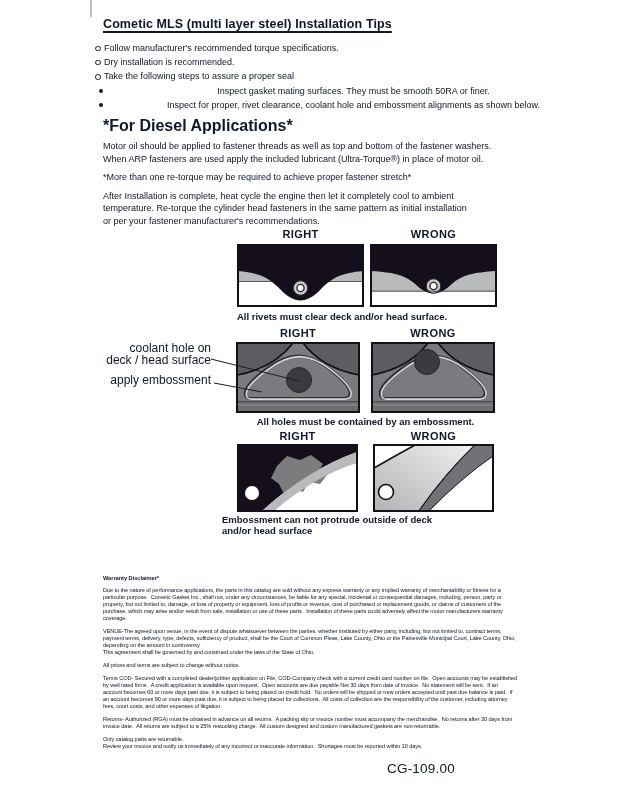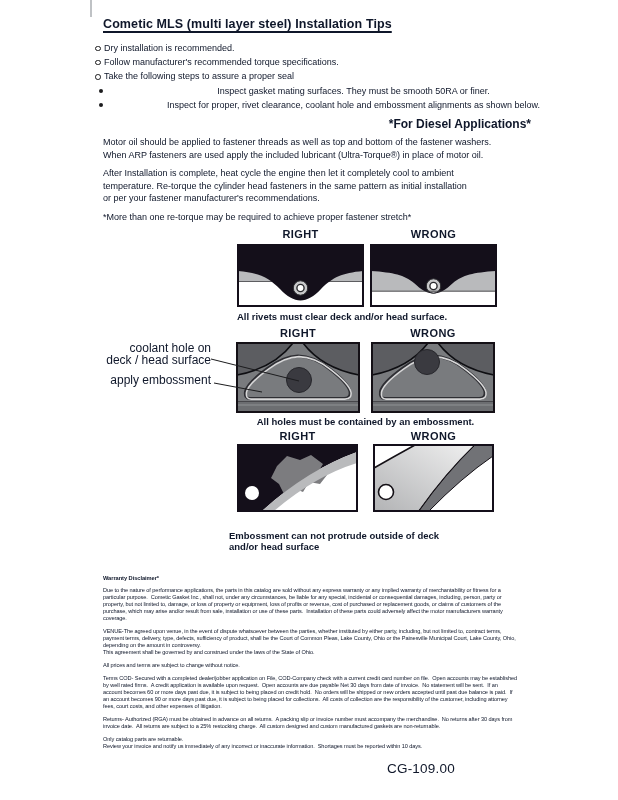--- a/index.html
+++ b/index.html
@@ -15,21 +15,21 @@
   
   #bullets{left:95px;top:41px;width:505px;font-size:9px;line-height:14.2px;}
   .bullet{position:relative;padding-left:9px;}
   .bullet.l2{margin-left:4px;padding-left:8px;text-align:center;}
   .bullet.l1::before{content:"";position:absolute;left:0;top:4.6px;width:3.6px;height:3.6px;
        border:1px solid #1c1c1e;border-radius:50%;}
   .bullet.l2::before{content:"";position:absolute;left:0;top:5px;width:4.2px;height:4.2px;
        background:#1c1c1e;border-radius:50%;}
   
   #diesel{left:103px;top:117px;width:428px;}
-  #diesel-heading{font-size:12px;font-weight:bold;margin:0 0 5px 0;text-align:right;}
+  #diesel-heading{font-size:16px;font-weight:bold;margin:0 0 5px 0;}
   .para{font-size:9px;line-height:12.6px;margin:0 0 6px 0;white-space:pre-line;}
   
   .dlabel{font-size:11px;font-weight:bold;text-align:center;letter-spacing:.4px;}
   .dcaption{font-size:9.5px;font-weight:bold;line-height:11px;white-space:pre-line;}
   .ann{font-size:12px;line-height:11.5px;text-align:right;white-space:pre-line;}
   svg{display:block;}
   
   #legal{left:103px;top:575px;width:414px;}
   #legal-heading{font-size:5.7px;font-weight:bold;margin:0 0 6px 0;letter-spacing:-.05px;}
   .legal-para{font-size:5.6px;line-height:7px;margin:0 0 6px 0;white-space:pre-wrap;letter-spacing:-.08px;}
@@ -39,35 +39,35 @@
 </head>
 <body>
 
 <div id="page">
 
   <div id="reg-mark" class="abs"></div>
 
   <div id="title" class="abs">Cometic MLS (multi layer steel) Installation Tips</div>
 
   <div id="bullets" class="abs">
+    <div class="bullet l1"><span>Follow manufacturer's recommended torque specifications.</span></div>
     <div class="bullet l1"><span>Dry installation is recommended.</span></div>
-    <div class="bullet l1"><span>Follow manufacturer's recommended torque specifications.</span></div>
     <div class="bullet l1"><span>Take the following steps to assure a proper seal</span></div>
     <div class="bullet l2"><span>Inspect gasket mating surfaces.  They must be smooth 50RA or finer.</span></div>
     <div class="bullet l2"><span>Inspect for proper, rivet clearance, coolant hole and embossment alignments as shown below.</span></div>
   </div>
 
   <div id="diesel" class="abs">
     <div id="diesel-heading">*For Diesel Applications*</div>
     <p class="para">Motor oil should be applied to fastener threads as well as top and bottom of the fastener washers.
 When ARP fasteners are used apply the included lubricant (Ultra-Torque®) in place of motor oil.</p>
+    <p class="para">*More than one re-torque may be required to achieve proper fastener stretch*</p>
     <p class="para">After Installation is complete, heat cycle the engine then let it completely cool to ambient
 temperature. Re-torque the cylinder head fasteners in the same pattern as initial installation
 or per your fastener manufacturer's recommendations.</p>
-    <p class="para">*More than one re-torque may be required to achieve proper fastener stretch*</p>
   </div>
 
   <div class="abs dlabel" style="left:237px;top:228px;width:127px;">RIGHT</div>
   <div class="abs dlabel" style="left:370px;top:228px;width:127px;">WRONG</div>
 
   <div class="abs" style="left:237px;top:244px;">
     <svg width="127" height="63" viewBox="0 0 127 63">
       <rect x="0" y="0" width="127" height="63" fill="#ffffff"></rect>
       <rect x="1" y="27" width="125" height="10.5" fill="#b9babc"></rect>
       <line x1="1" y1="37.5" x2="126" y2="37.5" stroke="#3c3c40" stroke-width="0.8"></line>
@@ -156,21 +156,21 @@
           <stop offset="1" stop-color="#f0f0f0"></stop>
         </linearGradient>
       </defs>
       <rect x="0" y="0" width="121" height="68" fill="#ffffff"></rect>
       <path d="M1,24 Q22,12 42,1 L102,1 Q72,30 46,67 L1,67 Z" fill="url(#g3)" stroke="#141016" stroke-width="1.5"></path>
       <path d="M102,1 L120,1 L120,12 Q88,34 56,67 L46,67 Q72,30 102,1 Z" fill="#717276" stroke="#141016" stroke-width="1"></path>
       <circle cx="13" cy="48" r="7.5" fill="#ffffff" stroke="#141016" stroke-width="1.6"></circle>
       <rect x="1" y="1" width="119" height="66" fill="none" stroke="#140f1a" stroke-width="2"></rect>
     </svg>
   </div>
-  <div class="abs dcaption" style="left:229px;top:514px;margin-top:16px;">Embossment can not protrude outside of deck
+  <div class="abs dcaption" style="left:222px;top:514px;">Embossment can not protrude outside of deck
 and/or head surface</div>
 
   <div id="legal" class="abs">
     <div id="legal-heading">Warranty Disclaimer*</div>
     <p class="legal-para">Due to the nature of performance applications, the parts in this catalog are sold without any express warranty or any implied warranty of merchantability or fitness for a particular purpose.  Cometic Gasket Inc., shall not, under any circumstances, be liable for any special, incidental or consequential damages, including, person, party or property, but not limited to, damage, or loss of property or equipment, loss of profits or revenue, cost of purchased or replacement goods, or claims of customers of the purchase, which may arise and/or result from sale, installation or use of these parts.  Installation of these parts could adversely affect the motor manufacturers warranty coverage.</p>
     <p class="legal-para">VENUE-The agreed upon venue, in the event of dispute whatsoever between the parties, whether instituted by either party, including, but not limited to, contract terms, payment terms, delivery, type, defects, sufficiency of product, shall be the Court of Common Pleas, Lake County, Ohio or the Painesville Municipal Court, Lake County, Ohio, depending on the amount in controversy.
 This agreement shall be governed by and construed under the laws of the State of Ohio.</p>
     <p class="legal-para">All prices and terms are subject to change without notice.</p>
     <p class="legal-para">Terms COD- Secured with a completed dealer/jobber application on File, COD-Company check with a current credit card number on file.  Open accounts may be established by well rated firms.  A credit application is available upon request.  Open accounts are due payable Net 30 days from date of invoice.  No statement will be sent.  If an account becomes 60 or more days past due, it is subject to being placed on credit hold.  No orders will be shipped or new orders accepted until past due balance is paid.  If an account becomes 90 or more days past due, it is subject to being placed for collections.  All costs of collection are the responsibility of the customer, including attorney fees, court costs, and other expenses of litigation.</p>
     <p class="legal-para">Returns- Authorized (RGA) must be obtained in advance on all returns.  A packing slip or invoice number must accompany the merchandise.  No returns after 30 days from invoice date.  All returns are subject to a 25% restocking charge.  All custom designed and custom manufactured gaskets are non-returnable.</p>

